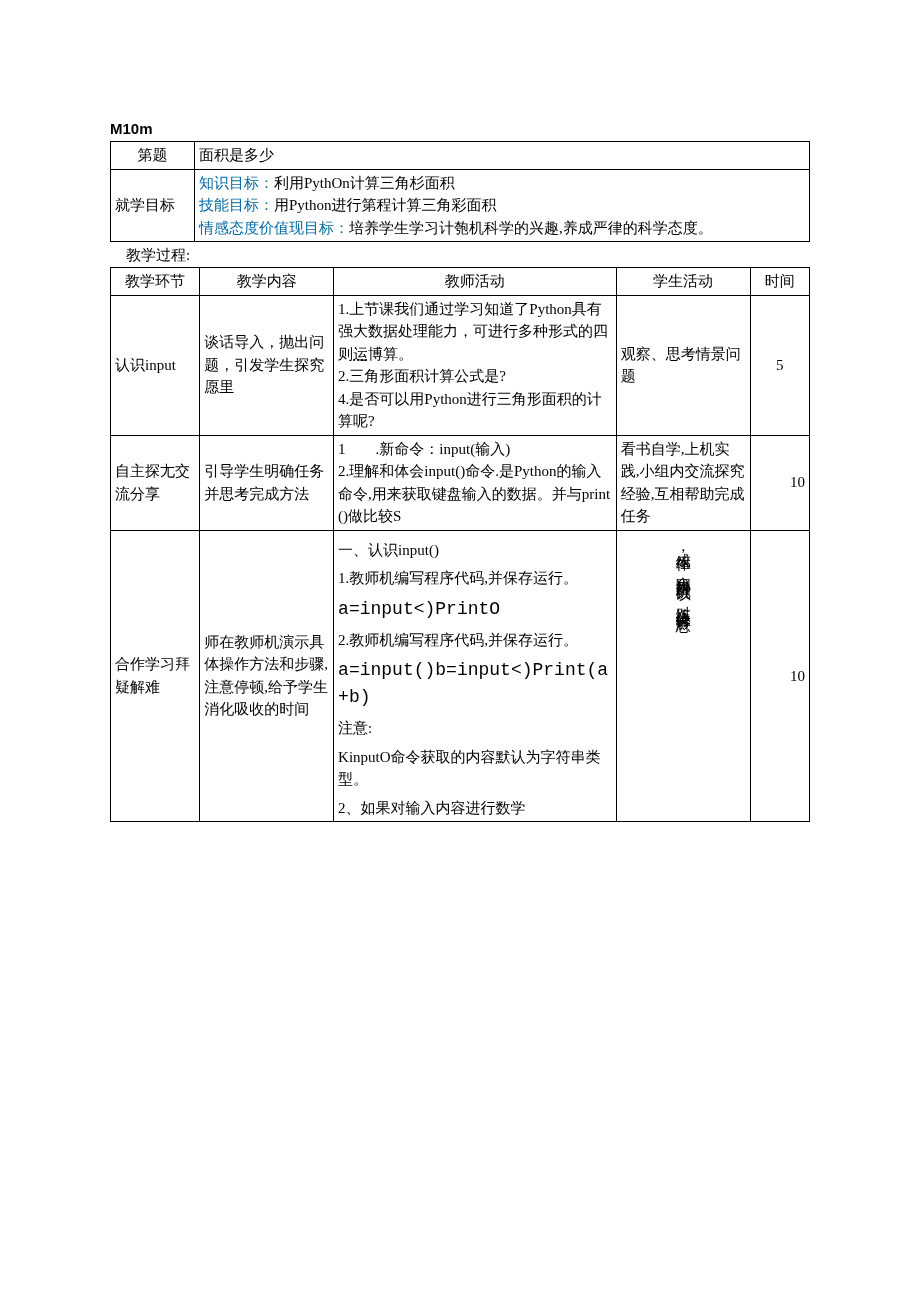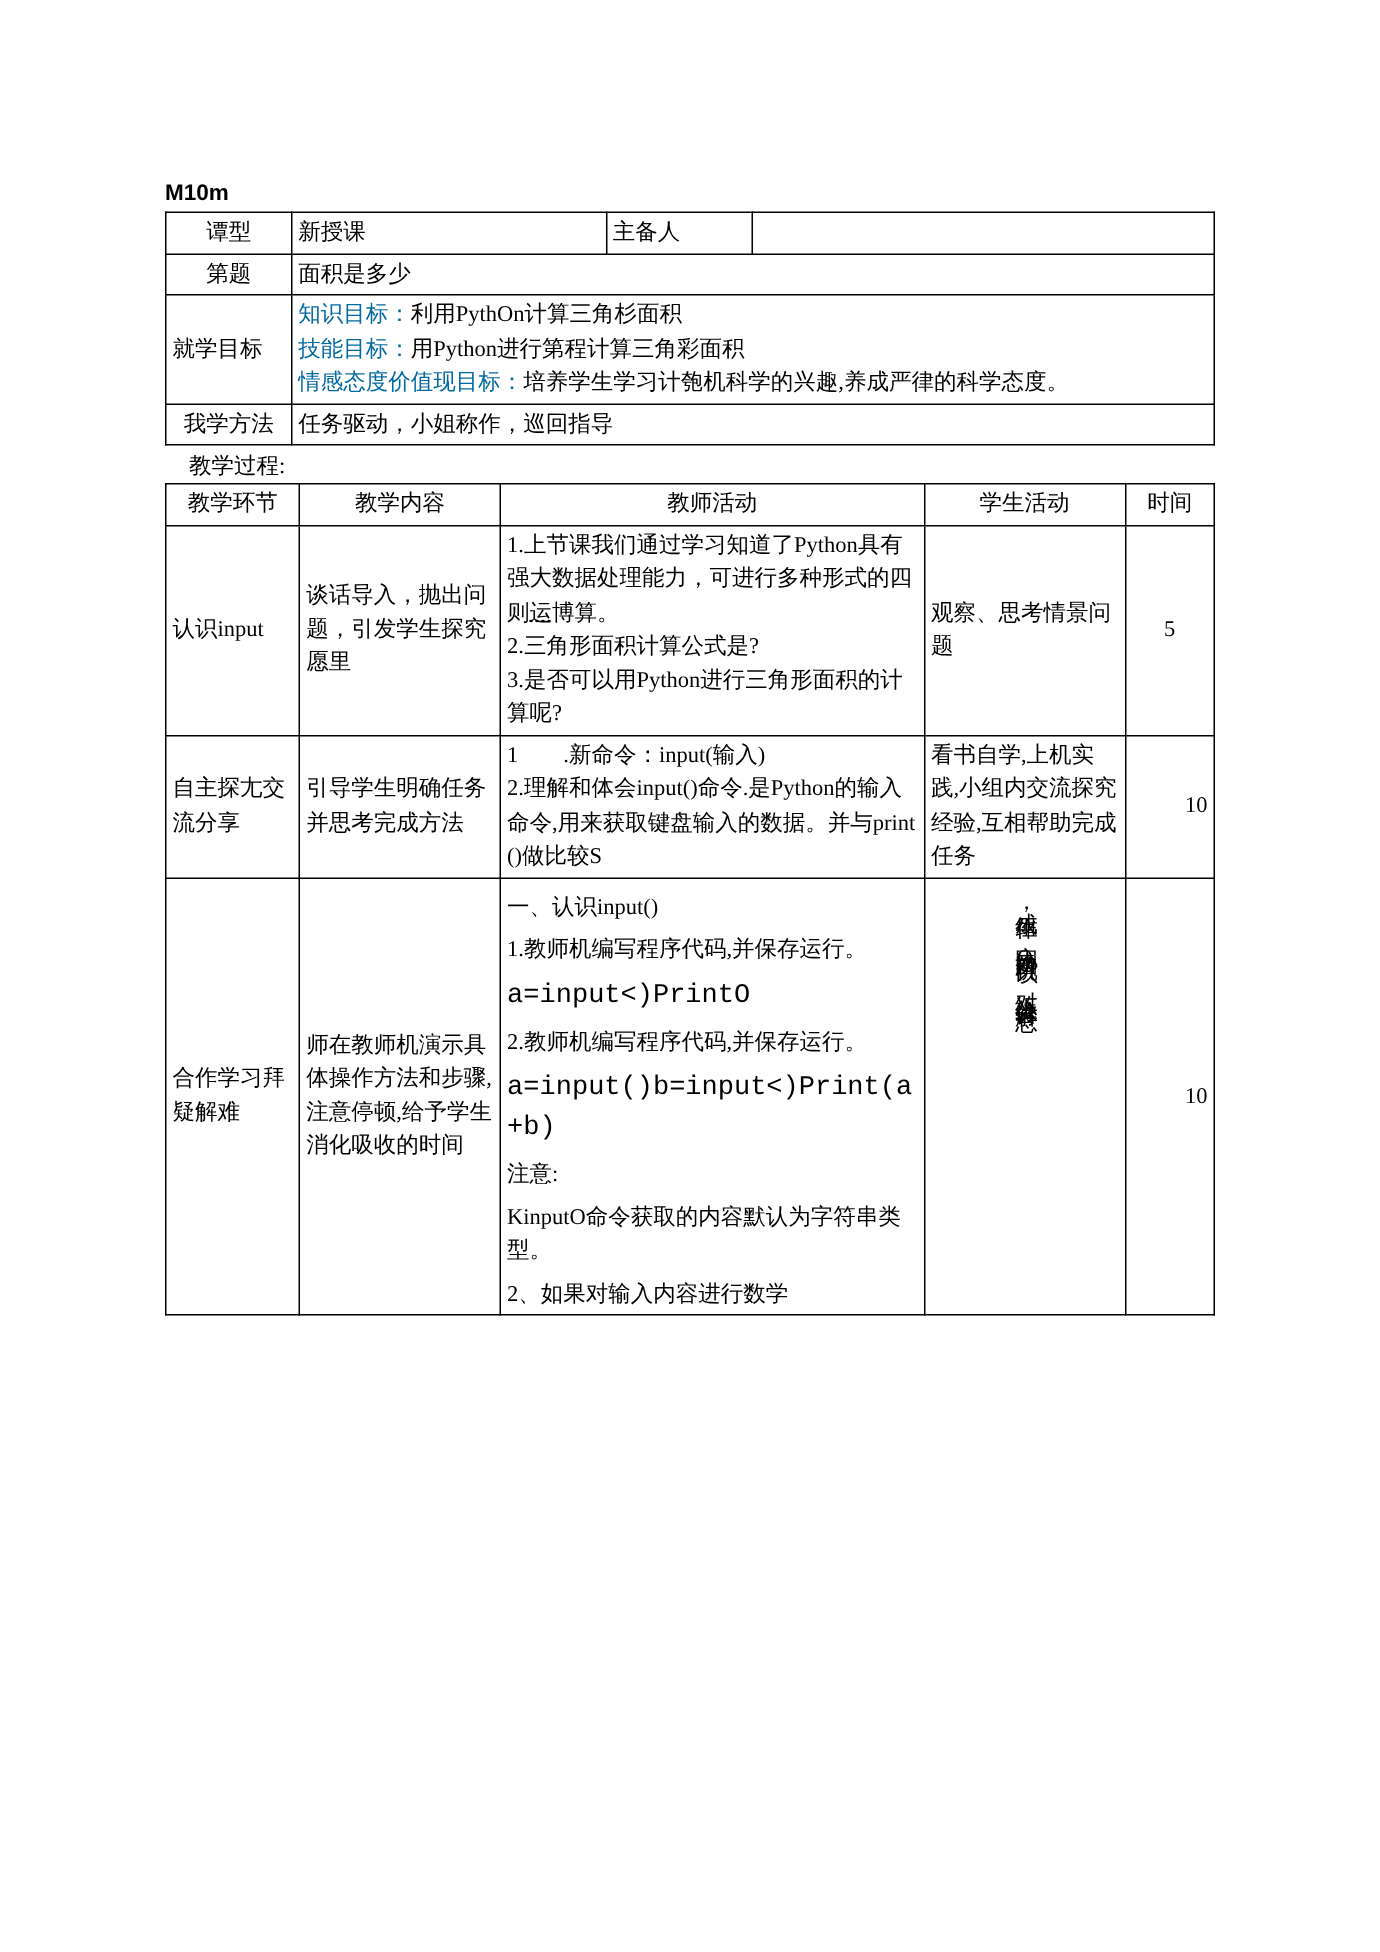--- a/index.html
+++ b/index.html
@@ -56,41 +56,31 @@
 <div class="heading">M10m</div>
 
 <table>
   <colgroup>
     <col style="width:12%">
       <col style="width:30%">
       <col style="width:14%">
       <col style="width:44%">
   </colgroup>
   <tbody>
-      <tr>
-    <td class="center">谭型</td>
-    <td>新授课</td>
-    <td>主备人</td>
-    <td></td>
-  </tr>
   <tr>
     <td class="center">第题</td>
     <td colspan="3">面积是多少</td>
   </tr>
   <tr>
     <td>就学目标</td>
     <td colspan="3">
       <div><span class="blue">知识目标：</span><span>利用PythOn计算三角杉面积</span></div>
       <div><span class="blue">技能目标：</span><span>用Python进行第程计算三角彩面积</span></div>
       <div><span class="blue">情感态度价值现目标：</span><span>培养学生学习计匏机科学的兴趣,养成严律的科学态度。</span></div>
     </td>
-  </tr>
-  <tr>
-    <td class="center">我学方法</td>
-    <td colspan="3">任务驱动，小姐称作，巡回指导</td>
   </tr>
 </tbody>
   </table>
 
 <div class="proc-label">教学过程:</div>
 
 <table>
   <colgroup>
     <col style="width:12%">
       <col style="width:18%">
@@ -105,21 +95,21 @@
     <td class="col-label">教师活动</td>
     <td class="col-label">学生活动</td>
     <td class="col-label">时间</td>
   </tr>
   <tr>
     <td>认识input</td>
     <td>谈话导入，抛出问题，引发学生探究愿里</td>
     <td>
       <span>1.上节课我们通过学习知道了Python具有强大数据处理能力，可进行多种形式的四则</span><span class="underline-dotted">运</span><span>博算。</span>
       <div>2.三角形面积计算公式是?</div>
-      <div>3.是否可以用Python进行三角形面积的计算呢?</div>
+      <div>4.是否可以用Python进行三角形面积的计算呢?</div>
     </td>
     <td>观察、思考情景问题</td>
     <td class="center">5</td>
   </tr>
   <tr>
     <td>自主探尢交流分享</td>
     <td>引导学生明确任务并思考完成方法</td>
     <td>
       <div>1　　.新命令：input(输入)</div>
       <div>2.理解和体会input()命令.是Python的输入命令,用来获取键盘输入的数据。并与print()做比较S</div>

